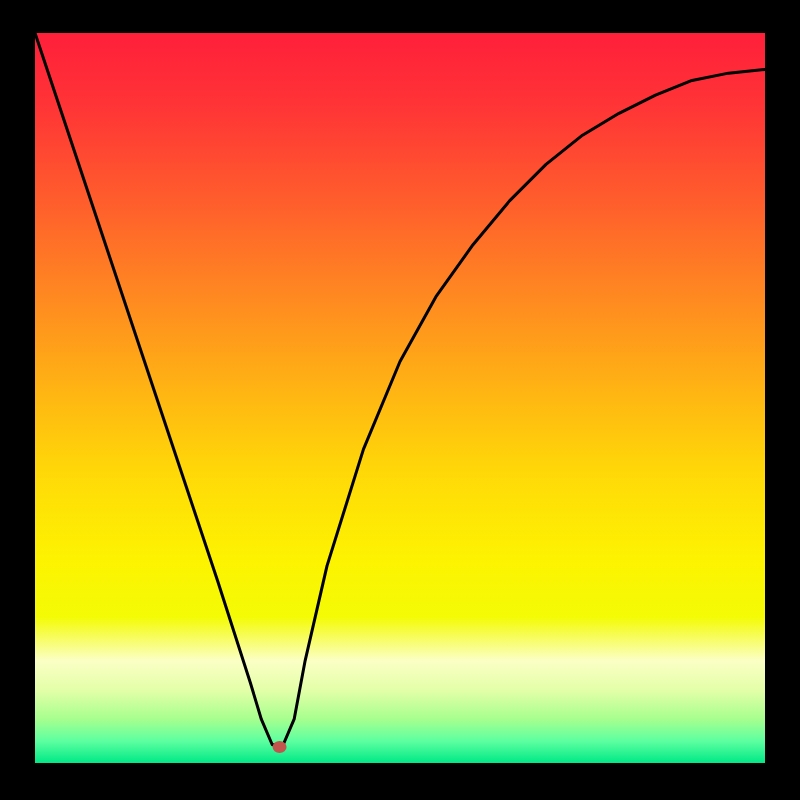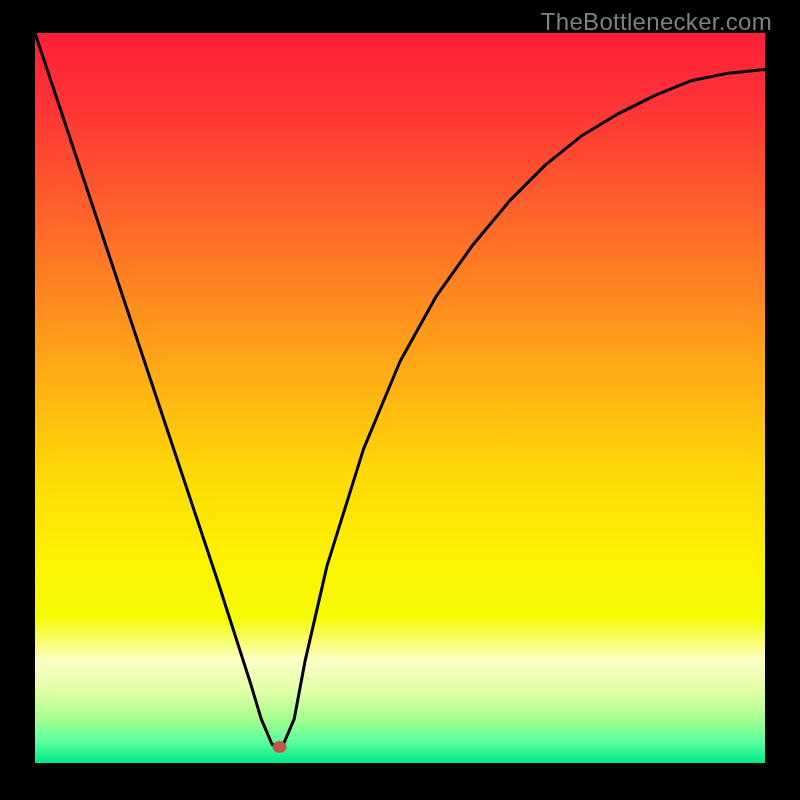--- a/index.html
+++ b/index.html
@@ -34,21 +34,20 @@
     font-weight: 500;
     letter-spacing: 0.3px;
   }
   svg { display: block; }
 </style>
 </head>
 <body>
 
 <div class="outer">
 
-  <div class="watermark">TheBottlenecker.com</div>
 
   <div class="plot-area">
     <svg id="chart-svg" width="730" height="730" viewBox="0 0 730 730" preserveAspectRatio="none">
       <defs>
         <linearGradient id="bg-grad" x1="0" y1="0" x2="0" y2="1">
             <stop offset="0%" stop-color="#ff1f3a"></stop>
             <stop offset="10%" stop-color="#ff3436"></stop>
             <stop offset="22%" stop-color="#ff5a2d"></stop>
             <stop offset="35%" stop-color="#ff8522"></stop>
             <stop offset="48%" stop-color="#ffb114"></stop>

